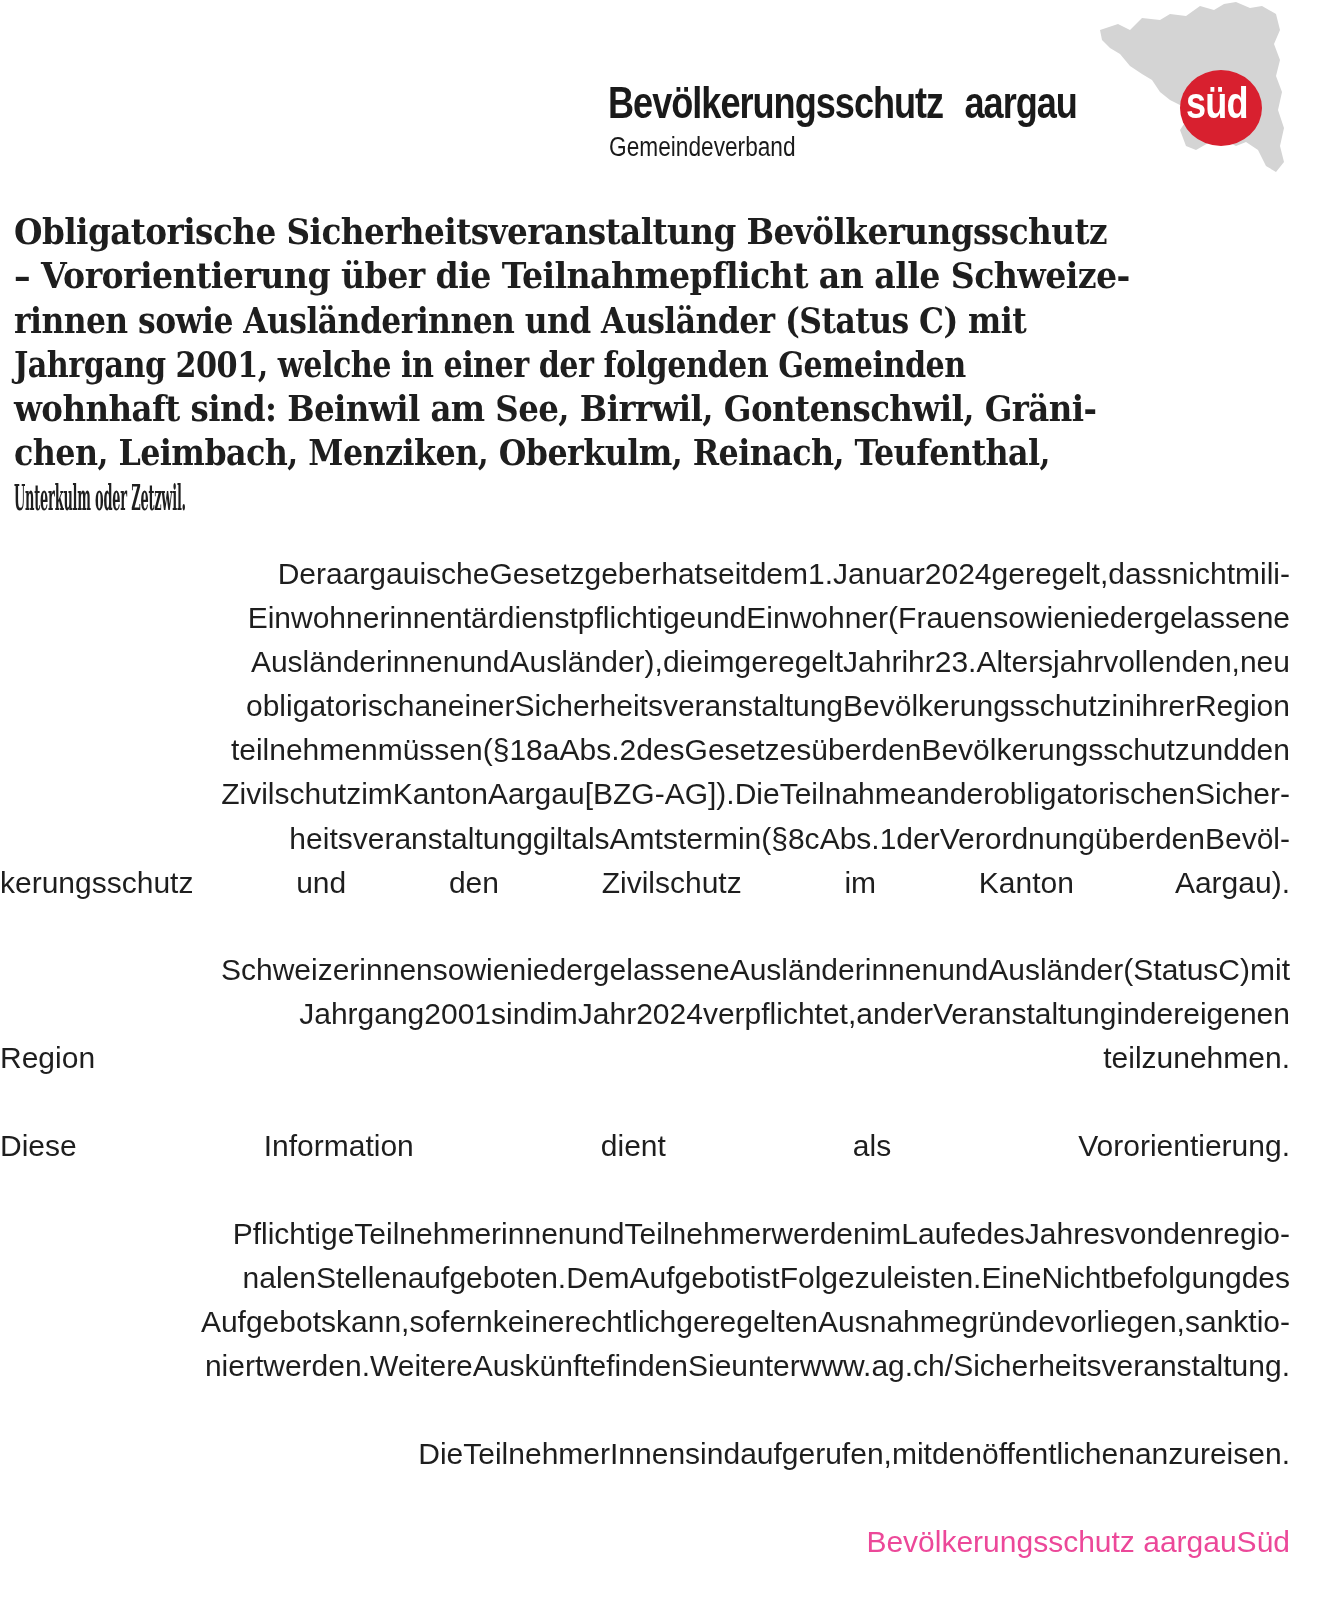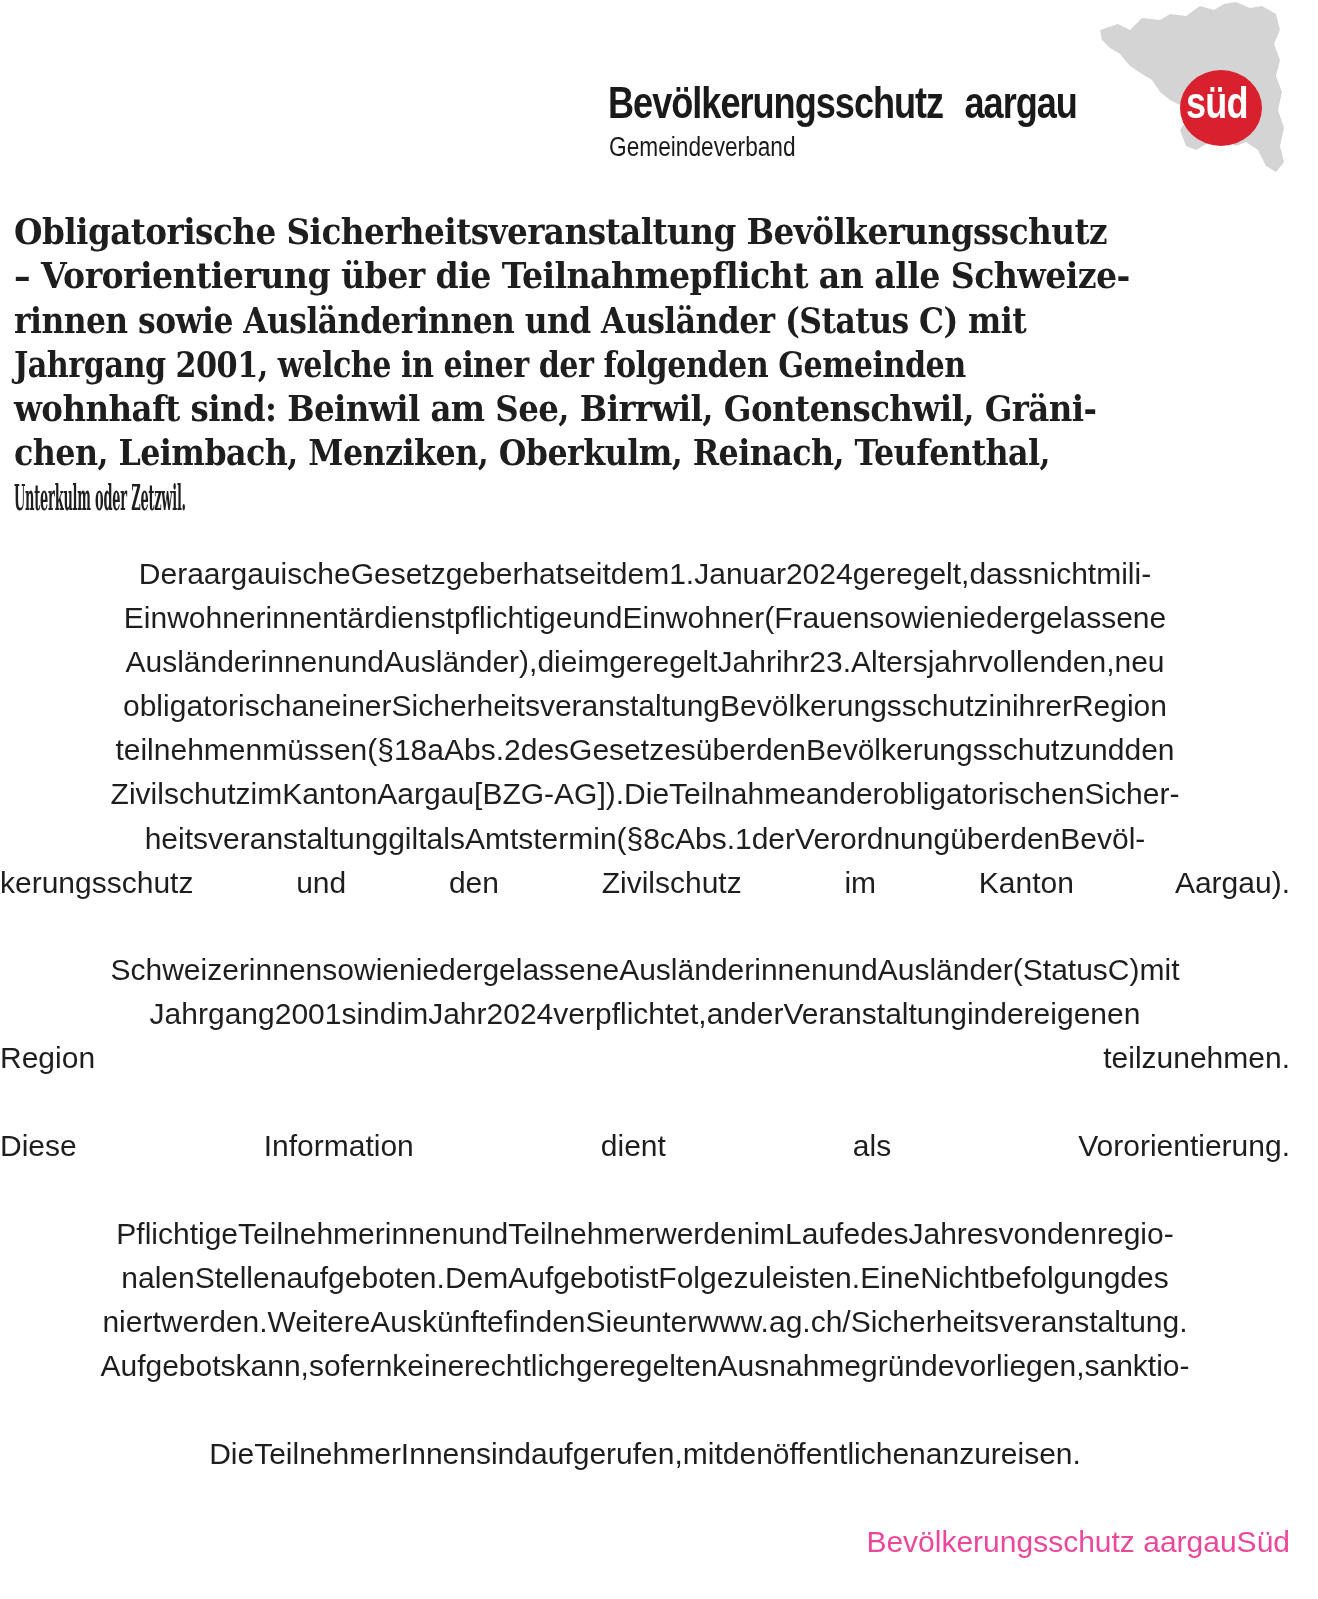--- a/index.html
+++ b/index.html
@@ -116,21 +116,21 @@
       right: 28px;
       top: 1520px;
       font-family: "Liberation Sans", sans-serif;
       font-size: 30px;
       line-height: 44px;
       color: #ec4899;
       white-space: nowrap;
     }
     .jl {
       display: flex;
-      justify-content: center;
+      justify-content: flex-end;
       width: 1290px;
       white-space: nowrap;
     }
   </style>
 </head>
 <body>
 
 <div class="logo">
   <svg class="logo-map" viewBox="0 0 200 175" xmlns="http://www.w3.org/2000/svg">
     <path d="M10 30 L28 24 L40 30 L52 18 L70 20 L80 14 L96 16 L110 6 L124 10 L134 4 L146 2 L160 8 L172 6 L186 14 L190 30 L184 44 L190 60 L186 76 L192 92 L188 110 L194 128 L190 146 L194 162 L186 172 L176 166 L168 150 L156 142 L146 146 L134 140 L120 142 L106 150 L96 146 L90 130 L98 118 L92 106 L80 100 L70 92 L62 80 L52 74 L40 66 L30 54 L20 48 L12 40 Z" fill="#d4d4d4"></path>
@@ -305,40 +305,40 @@
       <span>Aufgebot</span>
       <span>ist</span>
       <span>Folge</span>
       <span>zu</span>
       <span>leisten.</span>
       <span>Eine</span>
       <span>Nichtbefolgung</span>
       <span>des</span>
     </div>
   <div class="jl">
-      <span>niert</span>
-      <span>werden.</span>
-      <span>Weitere</span>
-      <span>Auskünfte</span>
-      <span>finden</span>
-      <span>Sie</span>
-      <span>unter</span>
-      <span>www.ag.ch/Sicherheitsveranstaltung.</span>
-    </div>
-  <div class="jl">
       <span>Aufgebots</span>
       <span>kann,</span>
       <span>sofern</span>
       <span>keine</span>
       <span>rechtlich</span>
       <span>geregelten</span>
       <span>Ausnahmegründe</span>
       <span>vorliegen,</span>
       <span>sanktio-</span>
     </div>
+  <div class="jl">
+      <span>niert</span>
+      <span>werden.</span>
+      <span>Weitere</span>
+      <span>Auskünfte</span>
+      <span>finden</span>
+      <span>Sie</span>
+      <span>unter</span>
+      <span>www.ag.ch/Sicherheitsveranstaltung.</span>
+    </div>
 </div>
 
 <div class="body p5">
   <div class="jl">
       <span>Die</span>
       <span>TeilnehmerInnen</span>
       <span>sind</span>
       <span>aufgerufen,</span>
       <span>mit</span>
       <span>den</span>

